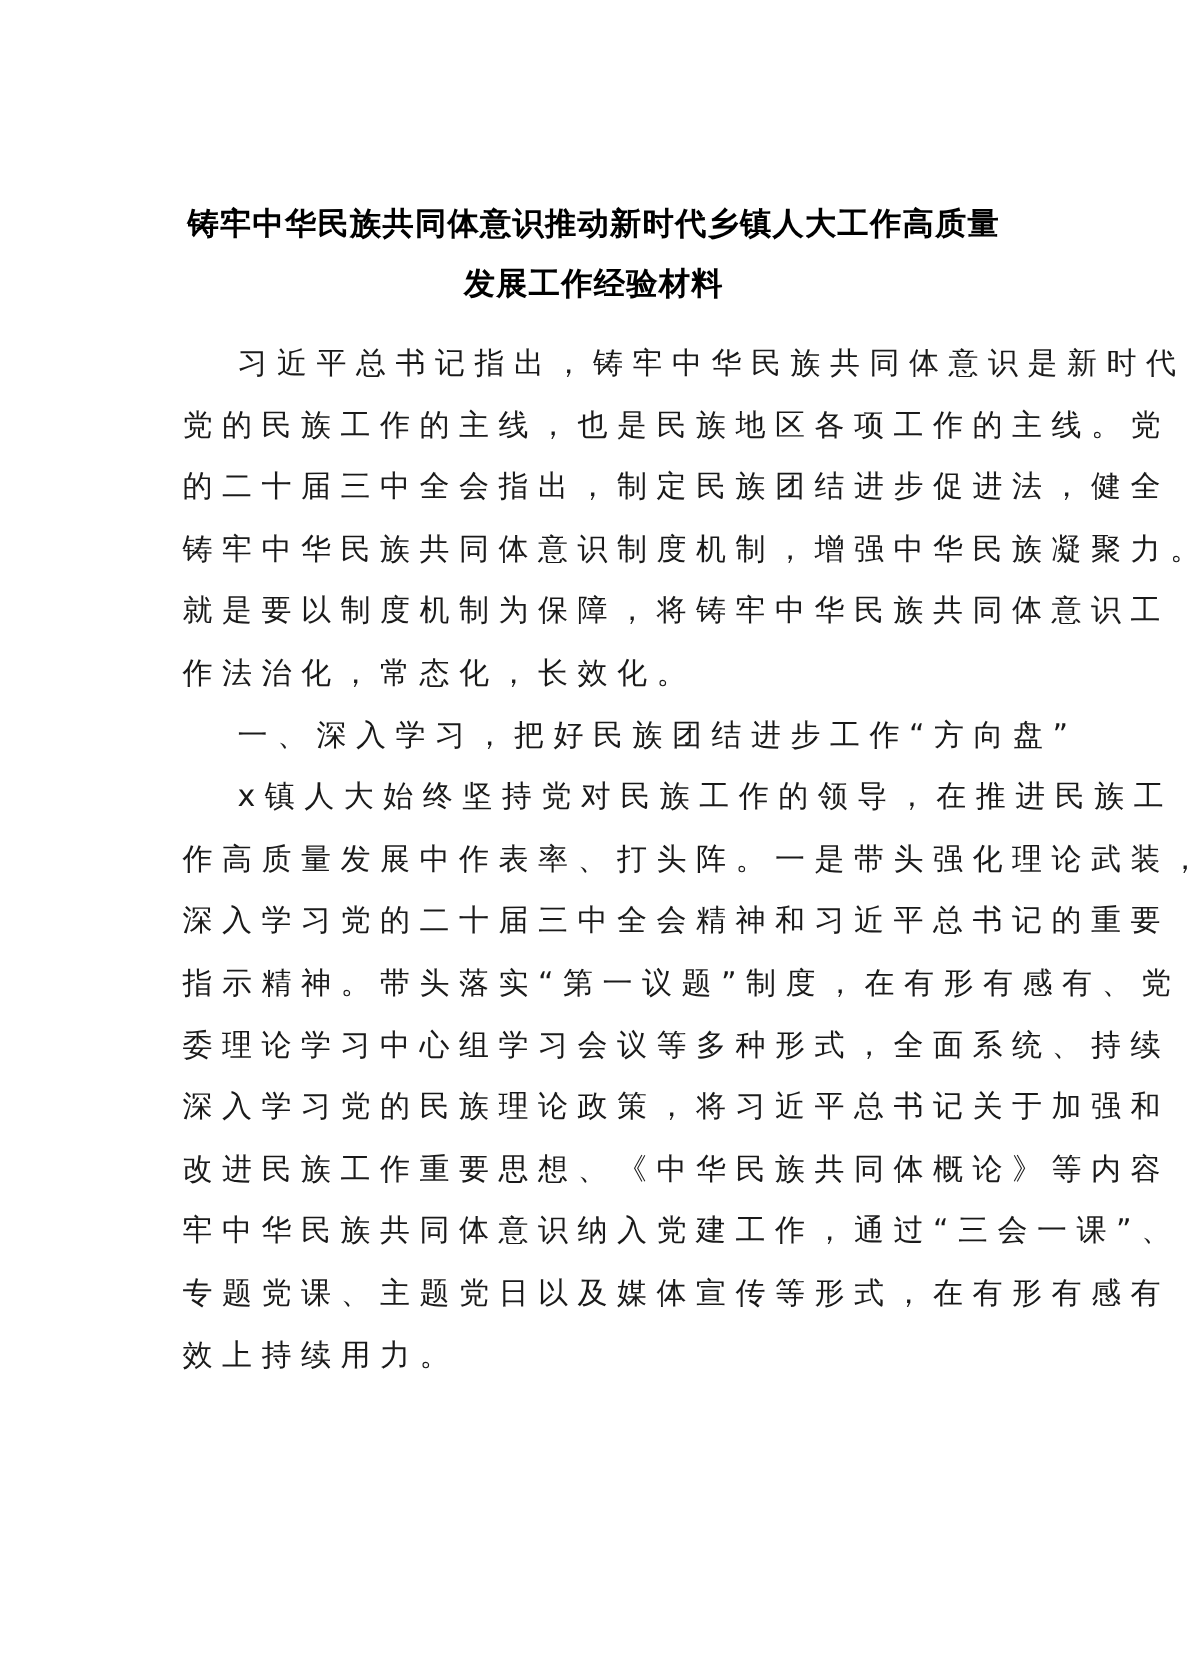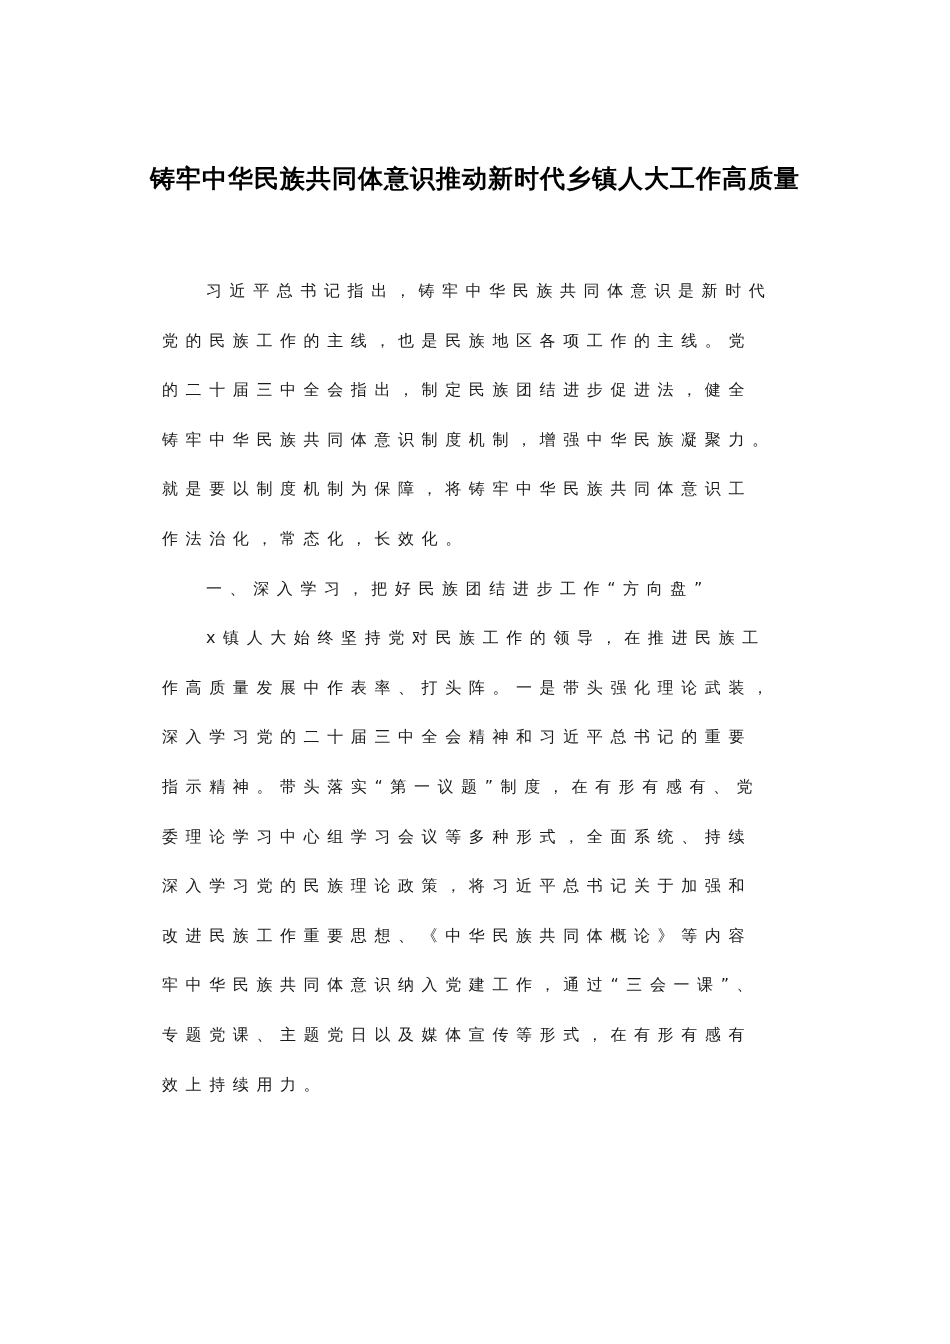--- a/index.html
+++ b/index.html
@@ -35,43 +35,44 @@
       letter-spacing: 1px;
       color: #000000;
       margin: 0;
     }
     .title .tline {
       display: block;
       white-space: nowrap;
     }
     .body-text {
       position: absolute;
-      left: 162px;
+      left: 146px;
       top: 266px;
       width: 660px;
-      font-size: 16px;
+      font-size: 24px;
       line-height: 49.6px;
       letter-spacing: 7.6px;
       color: #1a1a1a;
     }
     .body-text .line {
       display: block;
       white-space: nowrap;
       height: 49.6px;
     }
     .body-text .line.indent {
       padding-left: 44px;
     }
   </style>
 </head>
 <body>
 
 <div class="page">
   <h1 class="title">
     <span class="tline">铸牢中华民族共同体意识推动新时代乡镇人大工作高质量</span>
+    <span class="tline">发展工作经验材料</span>
   </h1>
 
   <div class="body-text" id="body-text">
     <span class="line indent">习近平总书记指出，铸牢中华民族共同体意识是新时代</span>
     <span class="line">党的民族工作的主线，也是民族地区各项工作的主线。党</span>
     <span class="line">的二十届三中全会指出，制定民族团结进步促进法，健全</span>
     <span class="line">铸牢中华民族共同体意识制度机制，增强中华民族凝聚力。</span>
     <span class="line">就是要以制度机制为保障，将铸牢中华民族共同体意识工</span>
     <span class="line">作法治化，常态化，长效化。</span>
     <span class="line indent">一、深入学习，把好民族团结进步工作“方向盘”</span>

